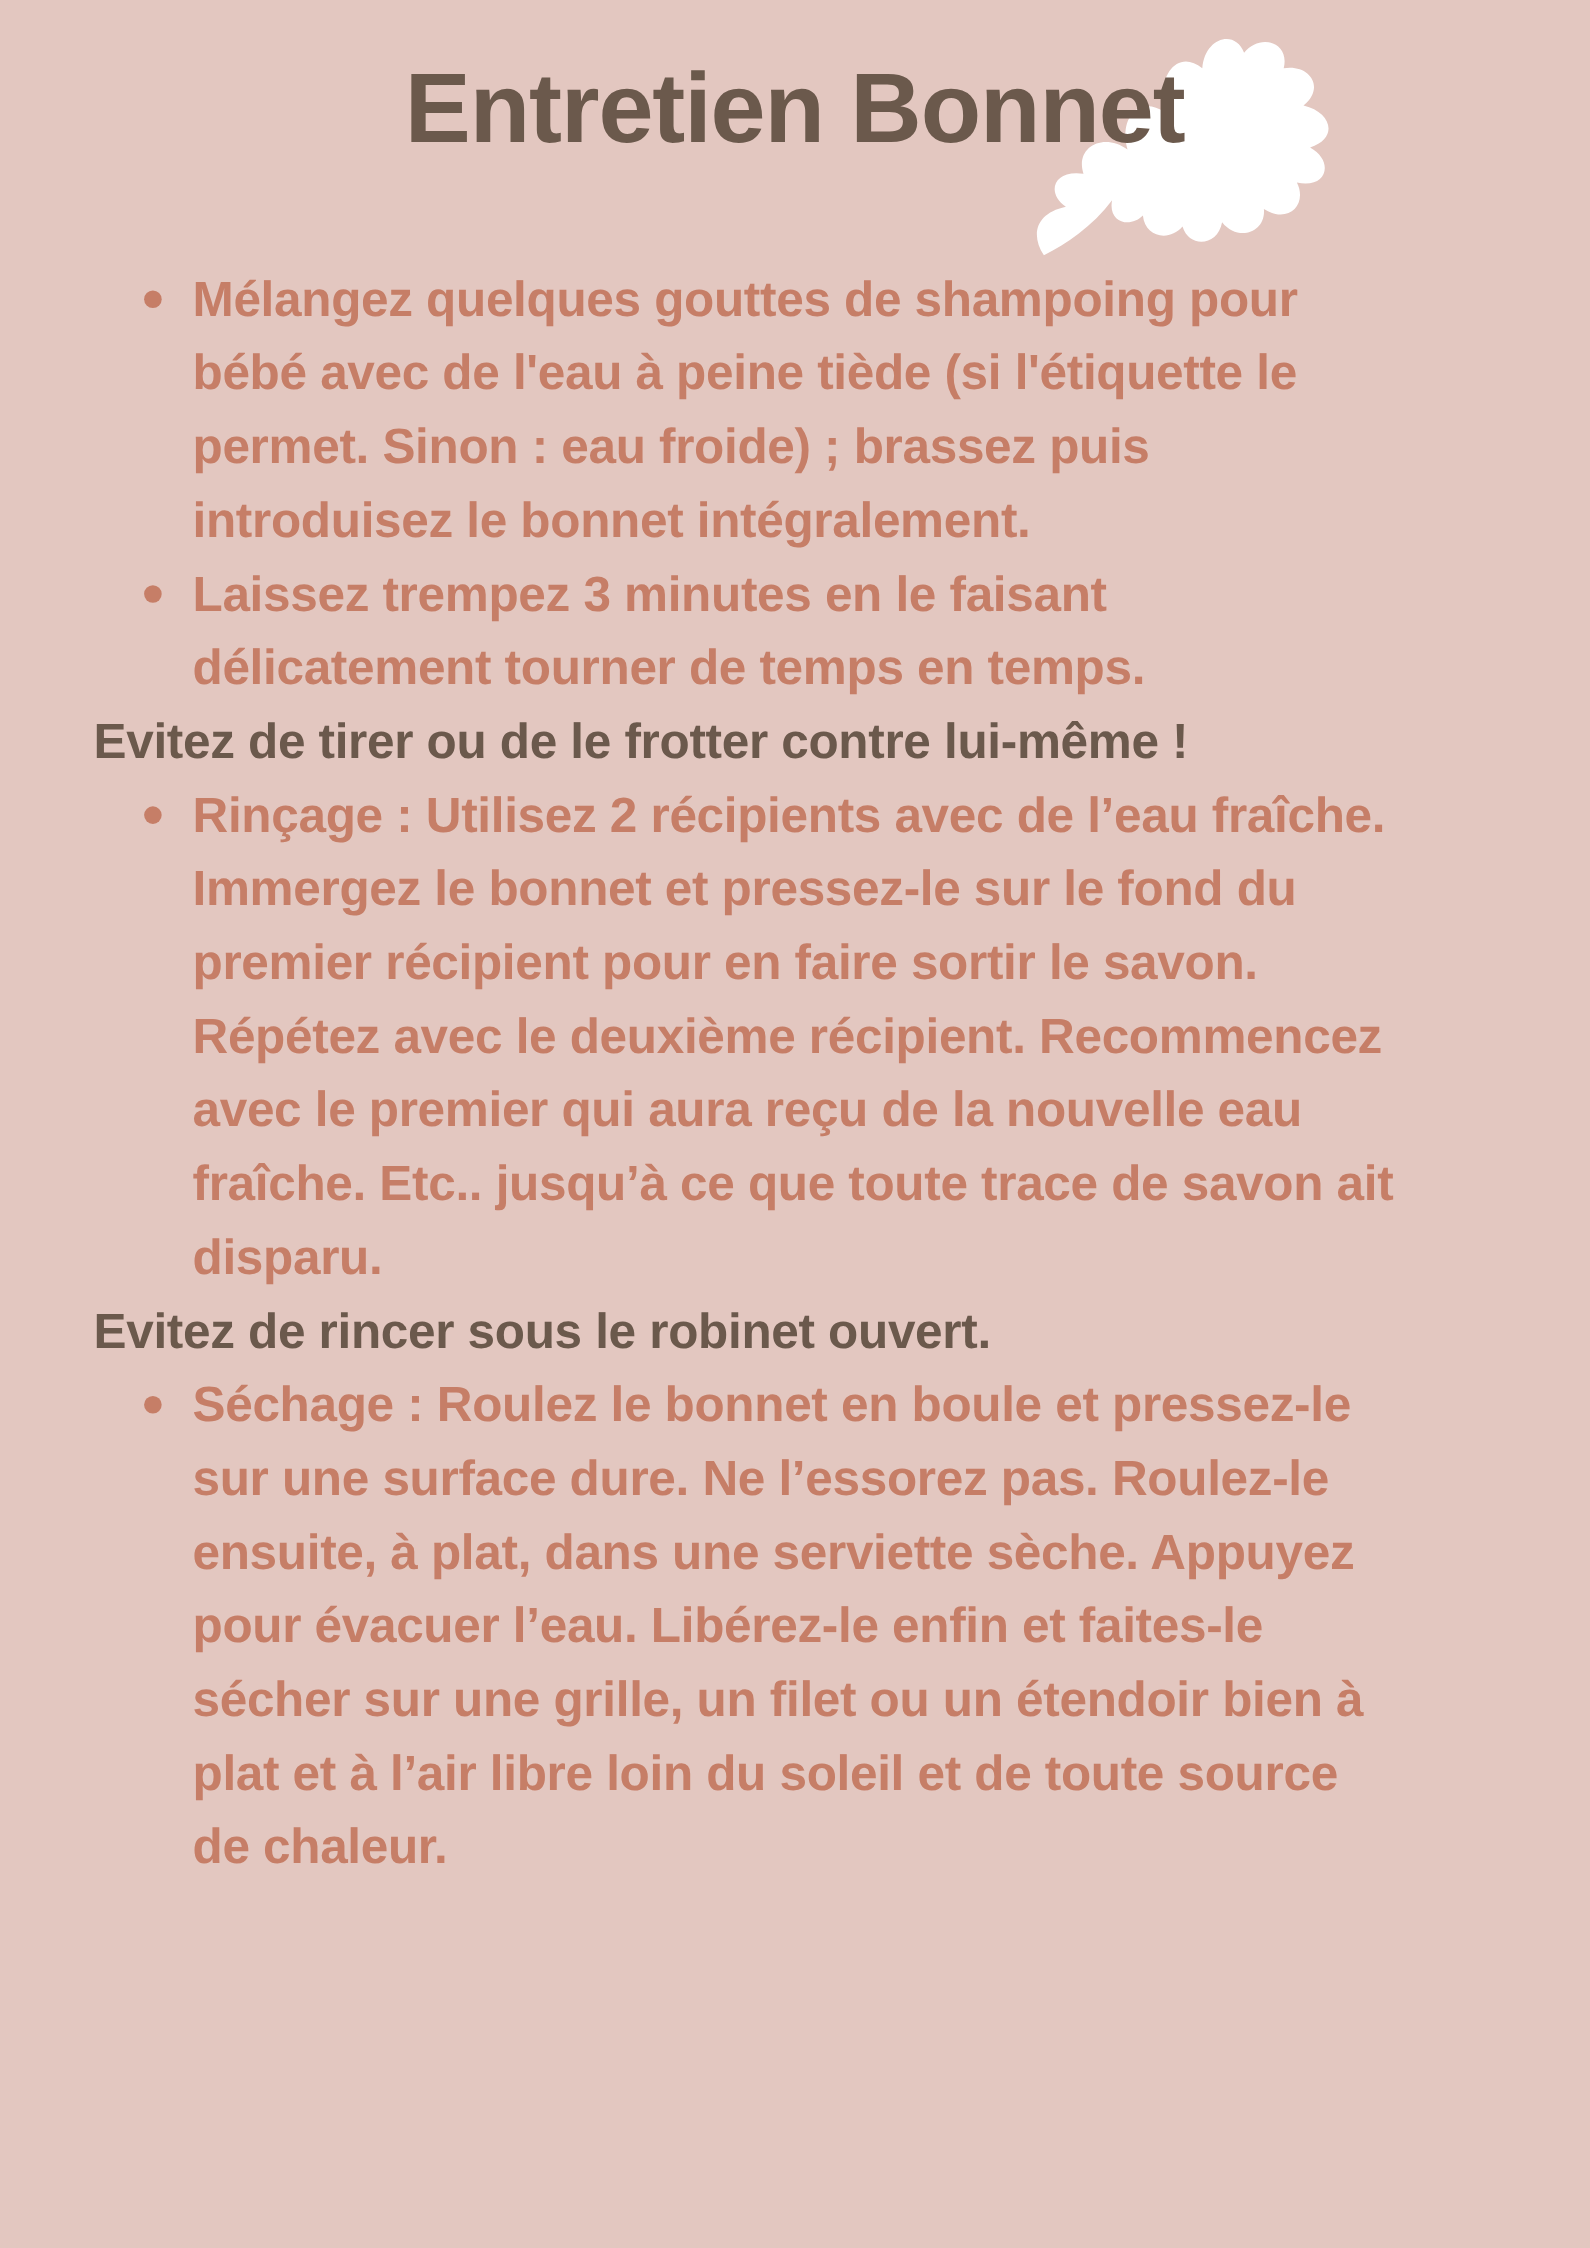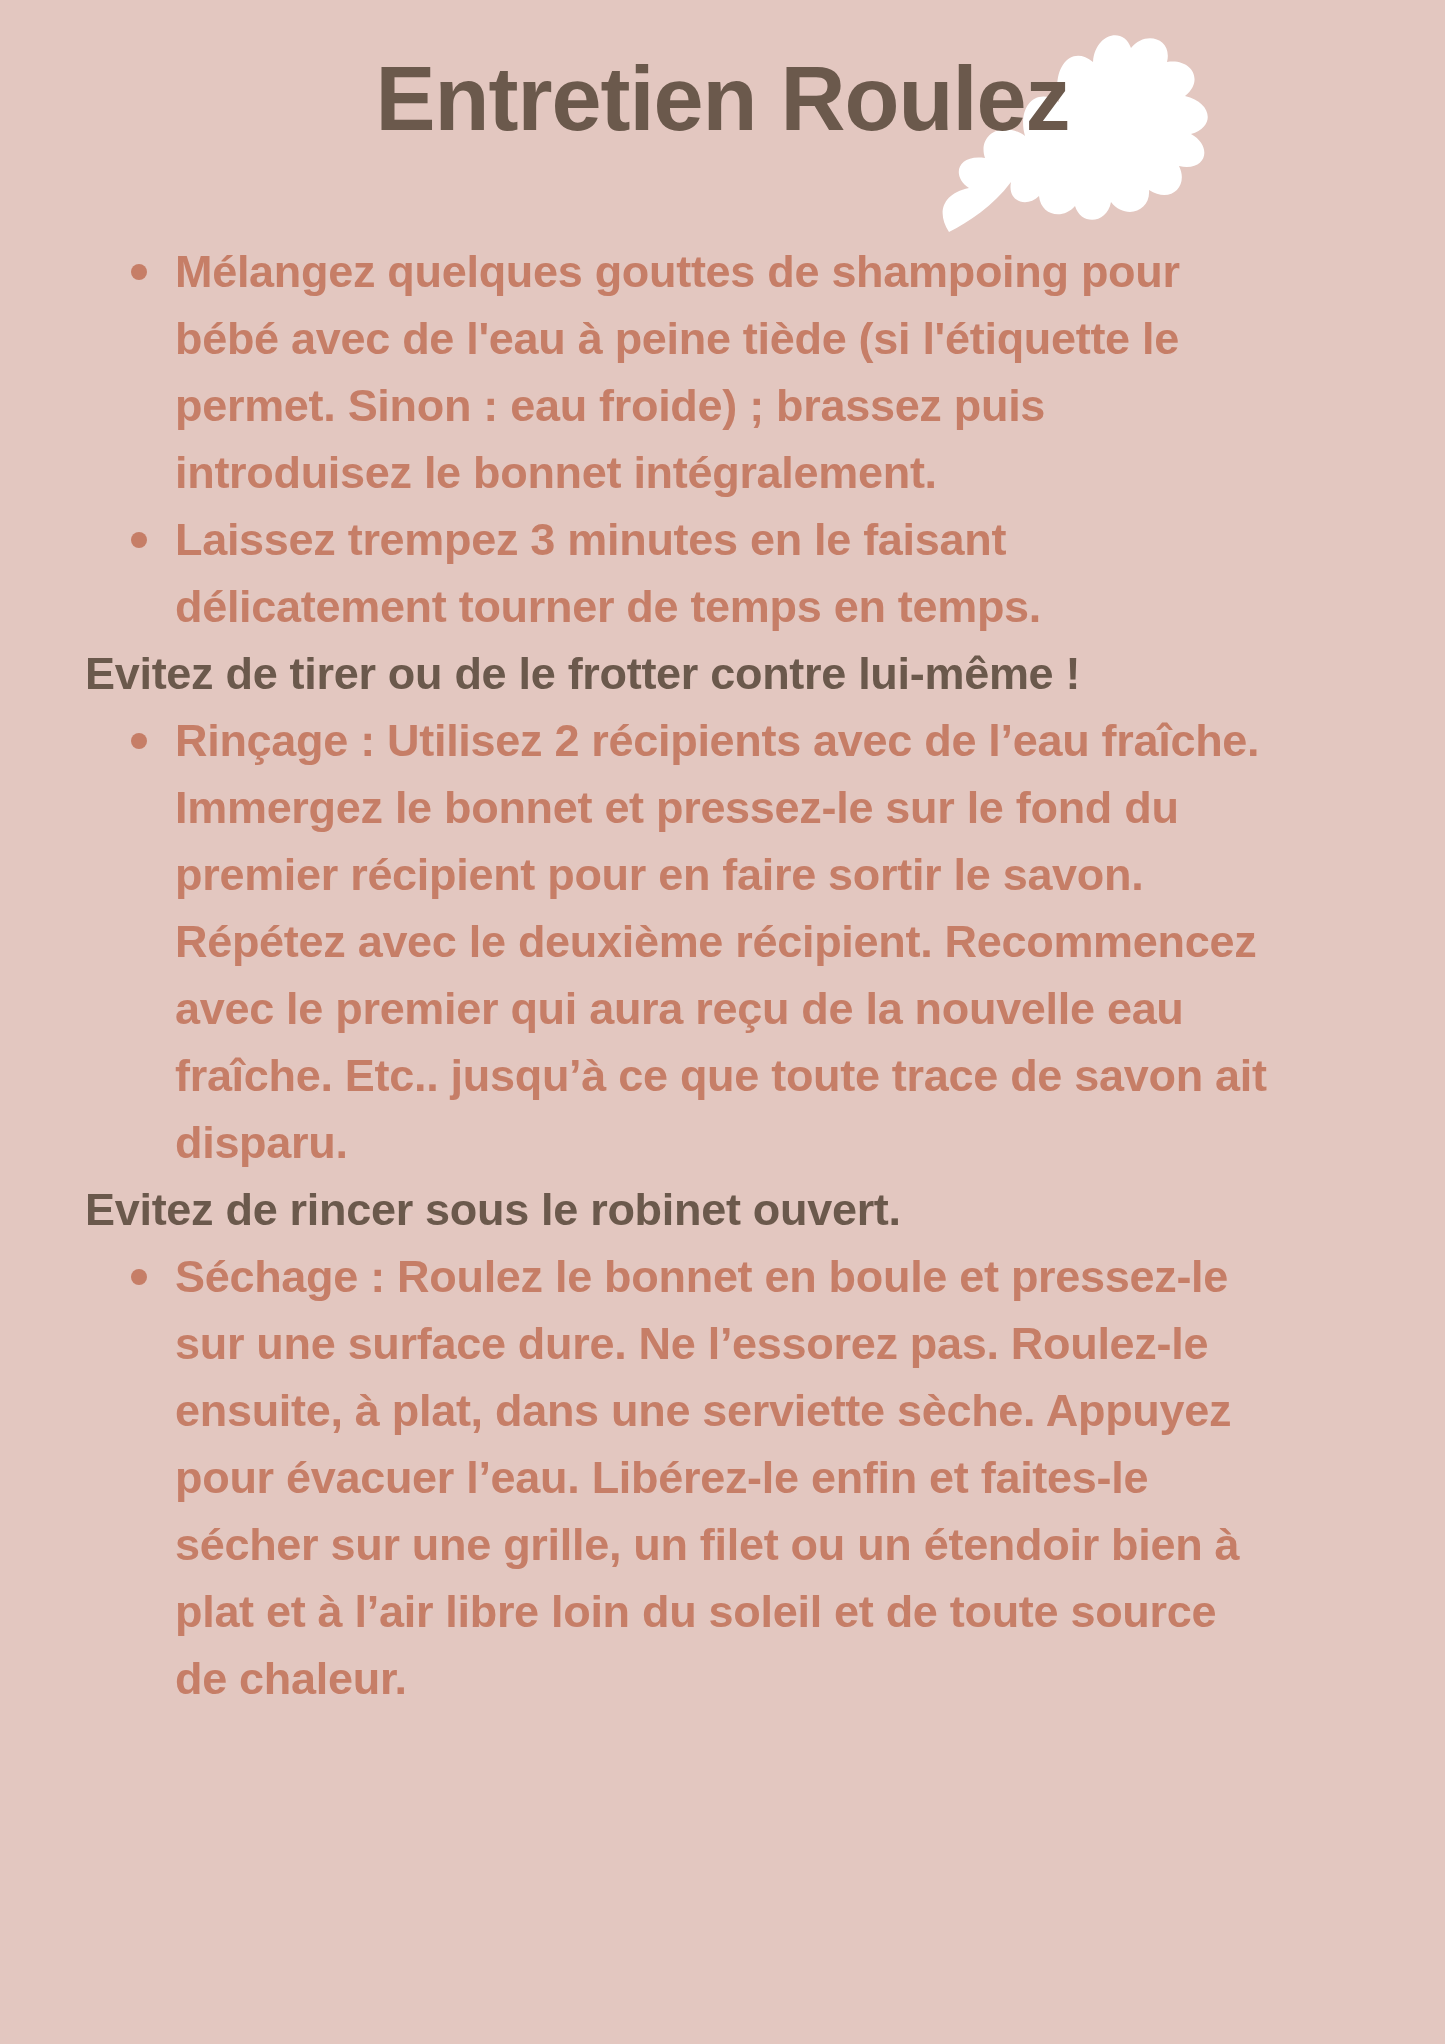--- a/index.html
+++ b/index.html
@@ -82,21 +82,21 @@
       C 278 128, 272 154, 244 148
       C 254 168, 236 186, 214 172
       C 216 194, 190 202, 176 184
       C 172 206, 146 208, 140 188
       C 128 202, 106 198, 104 178
       C 92 190, 72 184, 76 164
       C 58 188, 34 204, 14 214
       Z"></path>
   </svg>
 
-  <h1 class="title">Entretien Roulez</h1>
+  <h1 class="title">Entretien Bonnet</h1>
 
   <div class="content">
 
     <ul class="steps">
       <li>Mélangez quelques gouttes de shampoing pour
 bébé avec de l'eau à peine tiède (si l'étiquette le
 permet. Sinon : eau froide) ; brassez puis
 introduisez le bonnet intégralement.</li>
       <li>Laissez trempez 3 minutes en le faisant
 délicatement tourner de temps en temps.</li>

